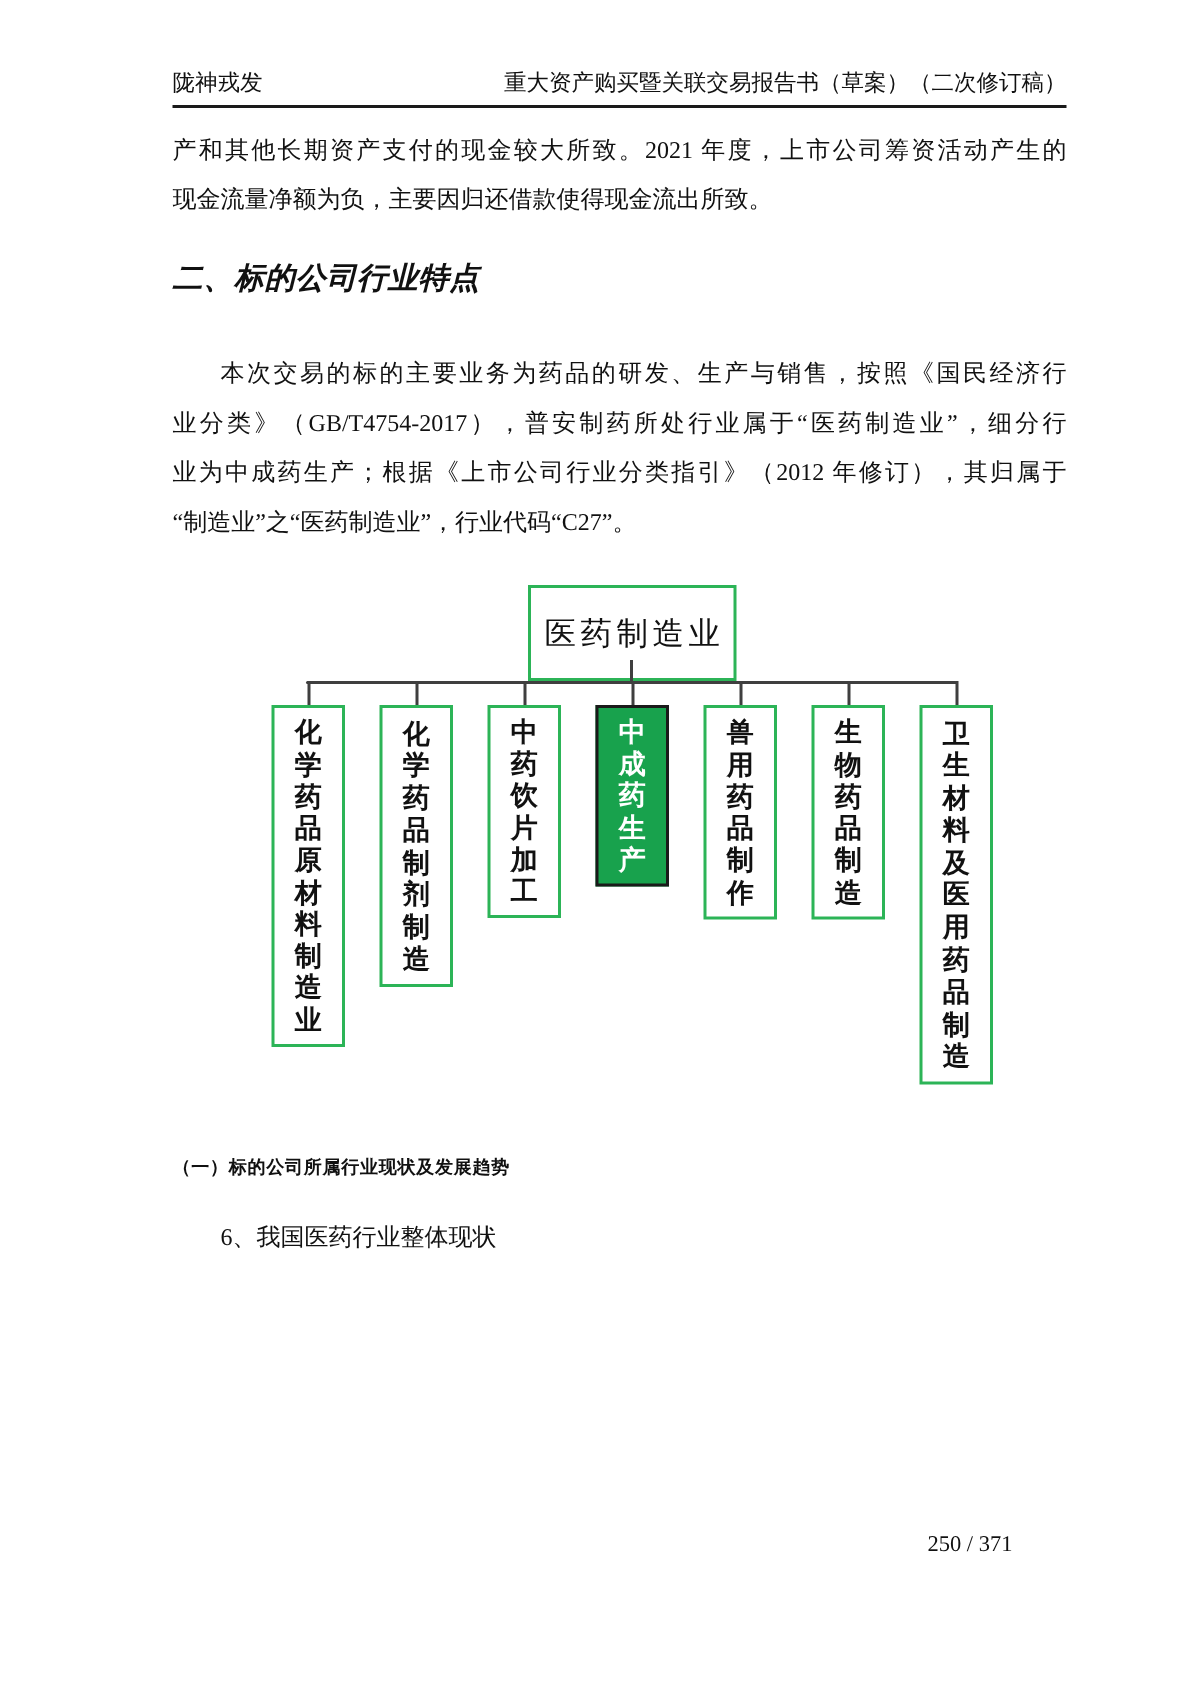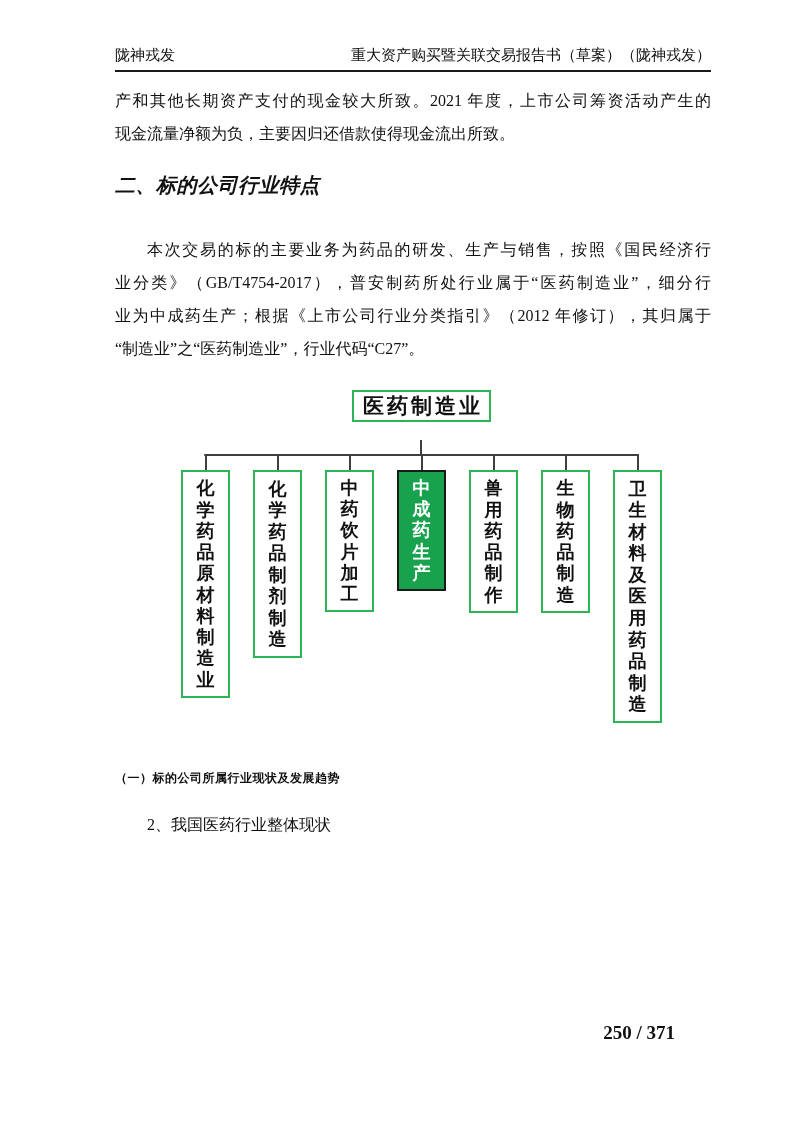--- a/index.html
+++ b/index.html
@@ -27,51 +27,51 @@
 
   
   .h2{position:absolute;top:172px;left:115px;font-family:"Liberation Sans","DejaVu Sans",sans-serif;
       font-weight:bold;font-size:20px;letter-spacing:0.5px;font-style:italic;}
   .h3{position:absolute;top:770px;left:115px;font-family:"Liberation Sans","DejaVu Sans",sans-serif;
       font-weight:bold;font-size:12px;letter-spacing:0.5px;}
   .sub{position:absolute;top:815px;left:147px;font-size:16px;}
 
   
   .diagram{position:absolute;inset:0;}
-  .root-box{position:absolute;left:352px;top:390px;width:139px;height:32px;border:2.5px solid var(--green-border);
+  .root-box{position:absolute;left:352px;top:390px;width:139px;height:64px;border:2.5px solid var(--green-border);
             background:#fff;display:flex;align-items:center;justify-content:center;
-            font-weight:bold;font-size:21px;letter-spacing:3px;text-indent:3px;}
+            font-weight:normal;font-size:21px;letter-spacing:3px;text-indent:3px;}
   .v-line{position:absolute;left:420px;top:440px;width:2px;height:15px;background:var(--line-color);}
   .h-line{position:absolute;left:204px;top:454px;width:434px;height:2px;background:var(--line-color);border-radius:2px;}
   #diagram-children .child{position:absolute;top:470px;width:49px;background:#fff;
       border:2px solid var(--green-border);display:flex;flex-direction:column;align-items:center;
       justify-content:space-evenly;font-family:"Liberation Sans","DejaVu Sans",sans-serif;
       font-weight:bold;font-size:18px;line-height:1;padding:4px 0;}
   #diagram-children .child::before{content:"";position:absolute;top:-18px;left:50%;margin-left:-1px;
       width:2px;height:16px;background:var(--line-color);}
   #diagram-children .child.hl{background:var(--green-fill);color:#fff;border:2px solid #1a1a1a;}
   #diagram-children .child:nth-child(1){left:181px;height:228px;}
   #diagram-children .child:nth-child(2){left:253px;height:188px;}
   #diagram-children .child:nth-child(3){left:325px;height:142px;}
   #diagram-children .child:nth-child(4){left:397px;height:121px;}
   #diagram-children .child:nth-child(5){left:469px;height:143px;}
   #diagram-children .child:nth-child(6){left:541px;height:143px;}
   #diagram-children .child:nth-child(7){left:613px;height:253px;}
 
   
-  .footer{position:absolute;top:1022px;right:118px;font-weight:bold;font-size:19px;}
+  .footer{position:absolute;top:1022px;right:118px;font-weight:normal;font-size:15px;}
 </style>
 </head>
 <body>
 
 <div class="page">
 
   <div class="header">
     <span>陇神戎发</span>
-    <span>重大资产购买暨关联交易报告书（草案）（陇神戎发）</span>
+    <span>重大资产购买暨关联交易报告书（草案）（二次修订稿）</span>
   </div>
 
   <div class="para p1">
       <div class="line">产和其他长期资产支付的现金较大所致。2021 年度，上市公司筹资活动产生的</div>
       <div class="line last">现金流量净额为负，主要因归还借款使得现金流出所致。</div>
     </div>
 
   <div class="h2">二、标的公司行业特点</div>
 
   <div class="para p2 indent-first">
@@ -149,18 +149,18 @@
           <span>用</span>
           <span>药</span>
           <span>品</span>
           <span>制</span>
           <span>造</span>
         </div>
       </div>
   </div>
 
   <div class="h3">（一）标的公司所属行业现状及发展趋势</div>
-  <div class="sub">2、我国医药行业整体现状</div>
+  <div class="sub">6、我国医药行业整体现状</div>
 
 
   <div class="footer">250 / 371</div>
 
 </div>
 
 </body></html>

